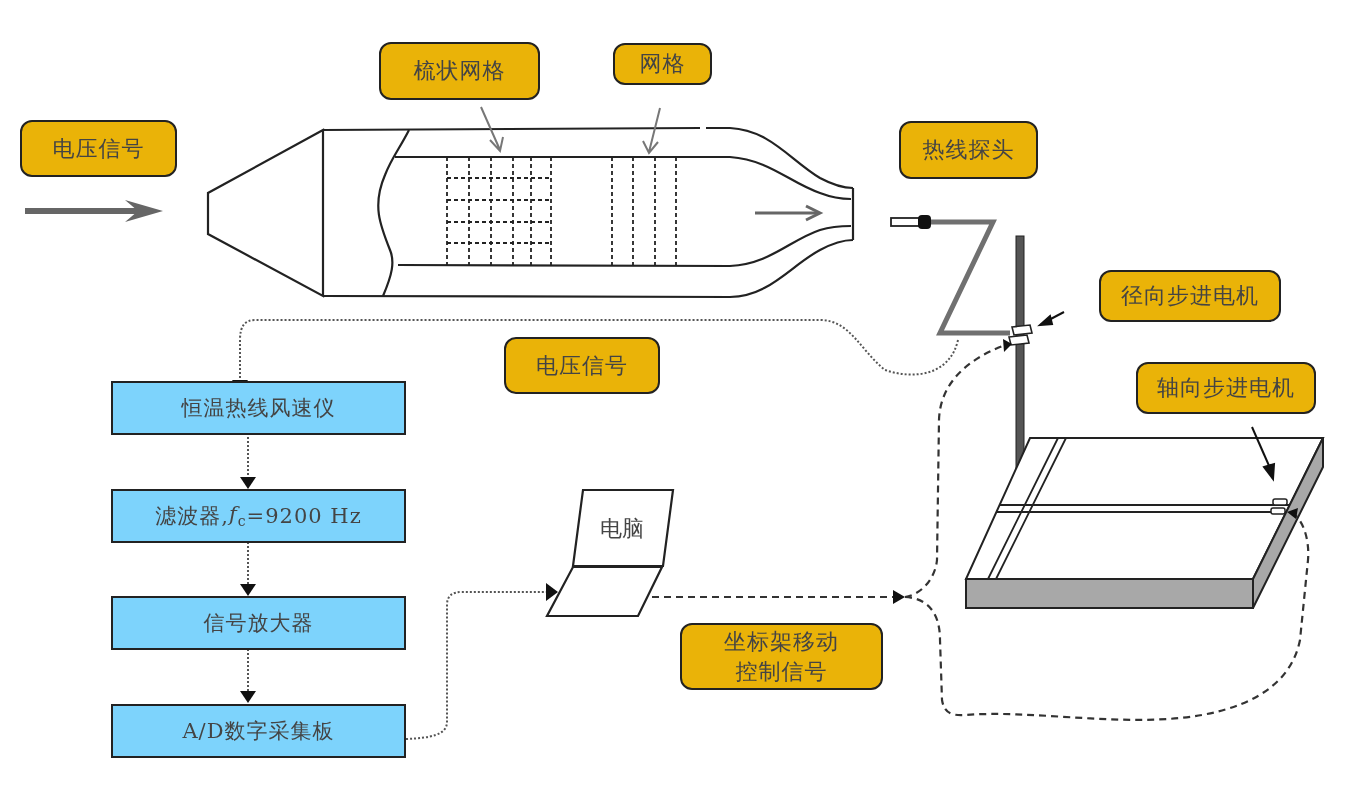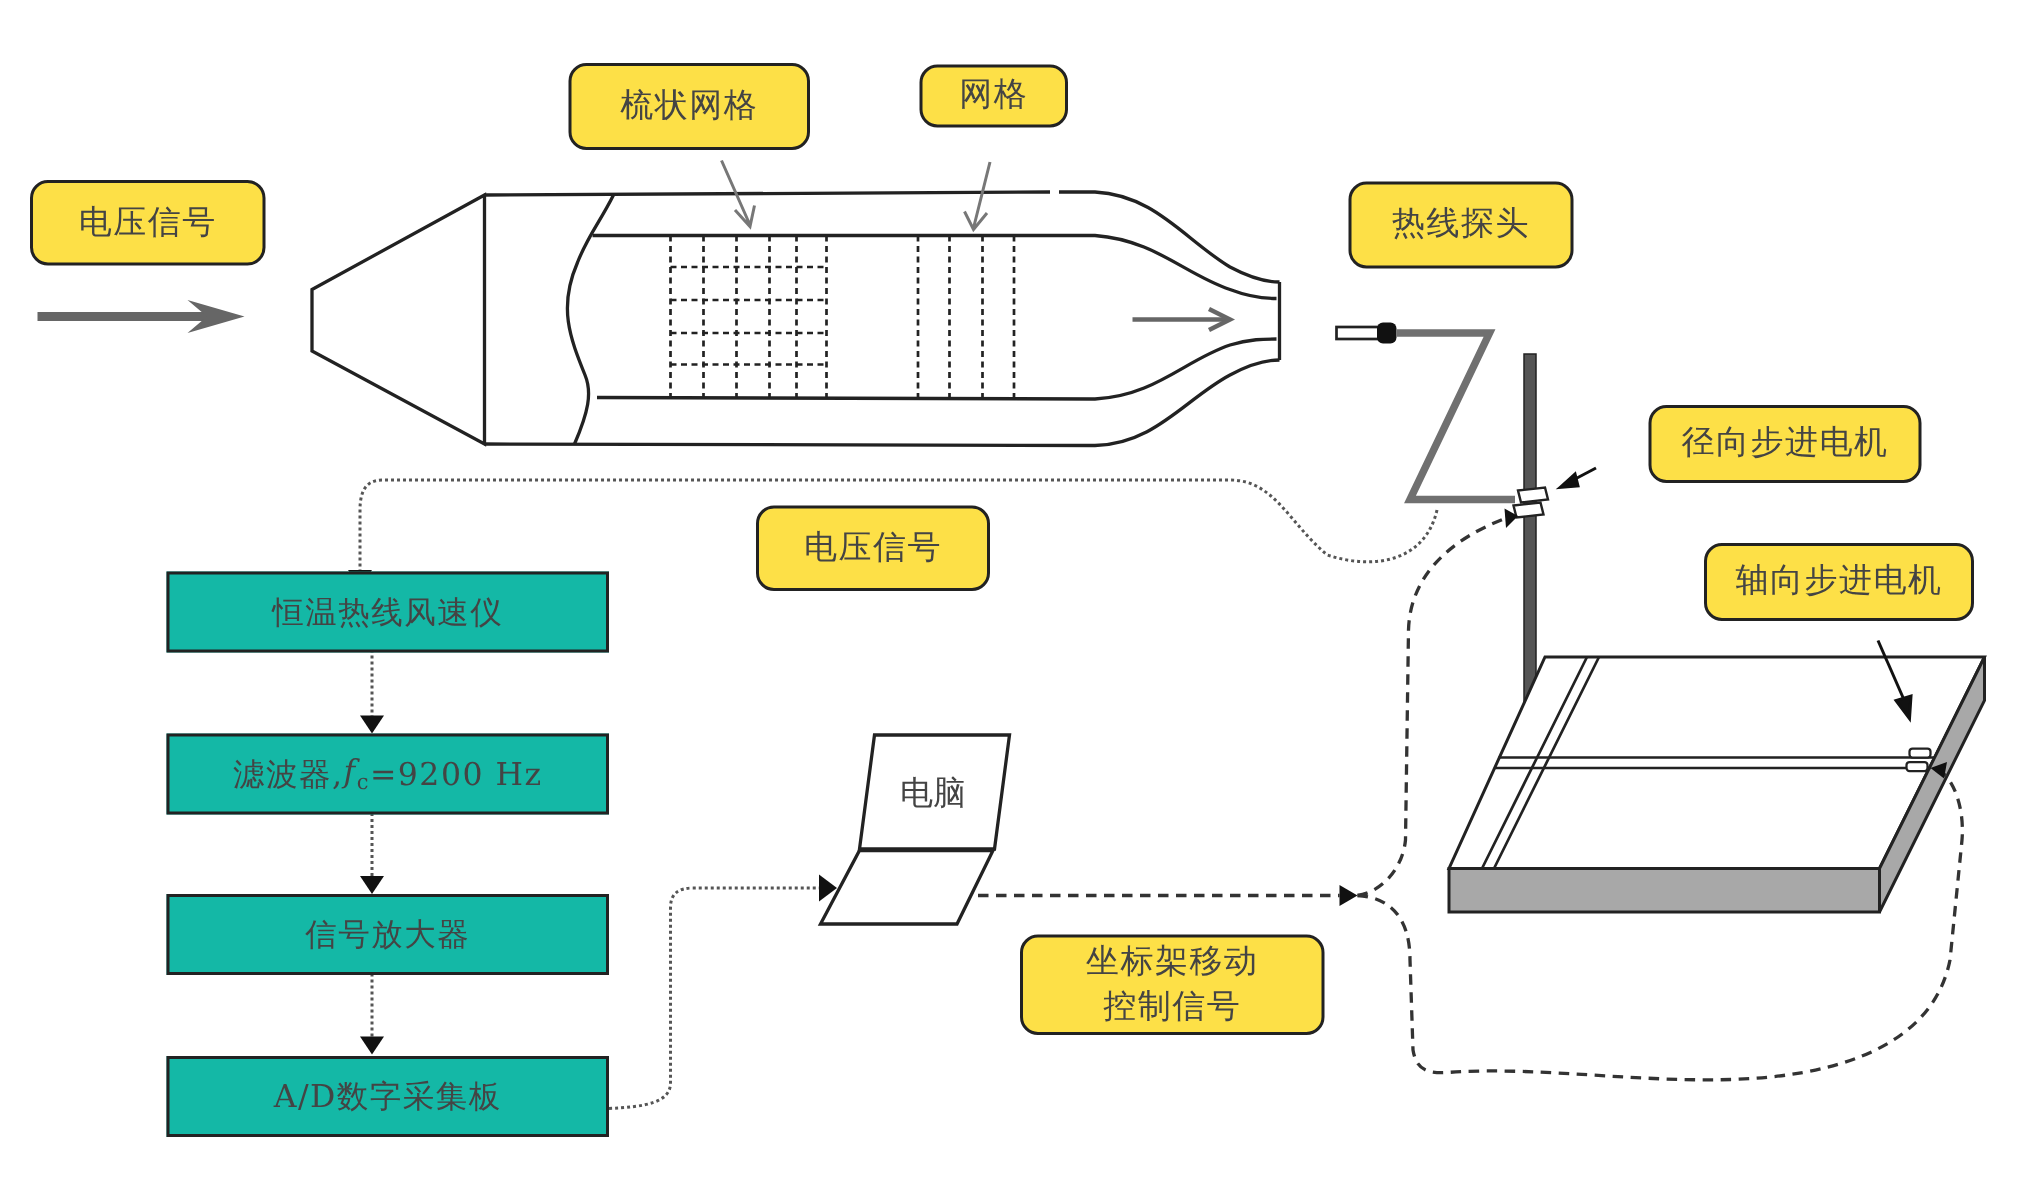--- a/index.html
+++ b/index.html
@@ -1,24 +1,24 @@
 <!DOCTYPE html>
 <html><head>
 <meta charset="utf-8">
 <style>
   html, body { margin:0; padding:0; background:#ffffff; }
   body { width:1358px; height:794px; position:relative; overflow:hidden;
          font-family:"DejaVu Sans", sans-serif; color:#333; }
   svg#diagram { position:absolute; left:0; top:0; }
   .lbl { position:absolute; box-sizing:border-box; border:2.5px solid #222;
-         border-radius:12px; background:#fde047; display:flex; align-items:center;
+         border-radius:12px; background:#eab308; display:flex; align-items:center;
          justify-content:center; font-size:22px; color:#444; letter-spacing:1px;
          text-align:center; line-height:1.35; }
   .box { position:absolute; box-sizing:border-box; border:2.5px solid #222;
-         background:#14b8a6; display:flex; align-items:center; justify-content:center;
+         background:#7dd3fc; display:flex; align-items:center; justify-content:center;
          font-family:"DejaVu Serif", serif; font-size:21px; color:#444; letter-spacing:1px;text-align:right; }
   .fc { font-style:italic; }
   .fc sub { font-style:normal; font-size:14px; }
   .pc-label { position:absolute; font-size:22px; color:#444; }
 </style>
 </head>
 <body>
 
 <svg id="diagram" width="1358" height="794" viewBox="0 0 1358 794">
   <defs>
@@ -142,21 +142,21 @@
     <path d="M905,597 C925,598 940,610 940,640 L942,700 C944,712 950,716 965,715 C1030,710 1110,725 1180,718 C1240,712 1290,690 1300,640 L1308,560 C1310,535 1300,515 1290,512"></path>
   </g>
   <path d="M893,590 L905,597 L893,604 Z" fill="#111"></path>
   <path d="M1003,339 L1012,344 L1004,352 Z" fill="#111"></path>
   <path d="M1298,508 L1287,512 L1296,519 Z" fill="#111"></path>
 </svg>
 
 <div class="lbl" style="left:20px;top:120px;width:157px;height:57px;">电压信号</div>
 <div class="lbl" style="left:379px;top:42px;width:161px;height:58px;">梳状网格</div>
 <div class="lbl" style="left:613px;top:43px;width:99px;height:42px;">网格</div>
-<div class="lbl" style="left:899px;top:121px;width:150px;height:58px;">热线探头</div>
+<div class="lbl" style="left:899px;top:121px;width:139px;height:58px;">热线探头</div>
 <div class="lbl" style="left:1079px;top:270px;width:182px;height:52px;margin-left:20px;">径向步进电机</div>
 <div class="lbl" style="left:1136px;top:362px;width:180px;height:52px;">轴向步进电机</div>
 <div class="lbl" style="left:504px;top:337px;width:156px;height:57px;">电压信号</div>
 <div class="lbl" style="left:680px;top:623px;width:203px;height:67px;flex-direction:column;">
   <span>坐标架移动</span>
   <span>控制信号</span>
 </div>
 
 <div class="pc-label" style="left:600px;top:514px;">电脑</div>
 

